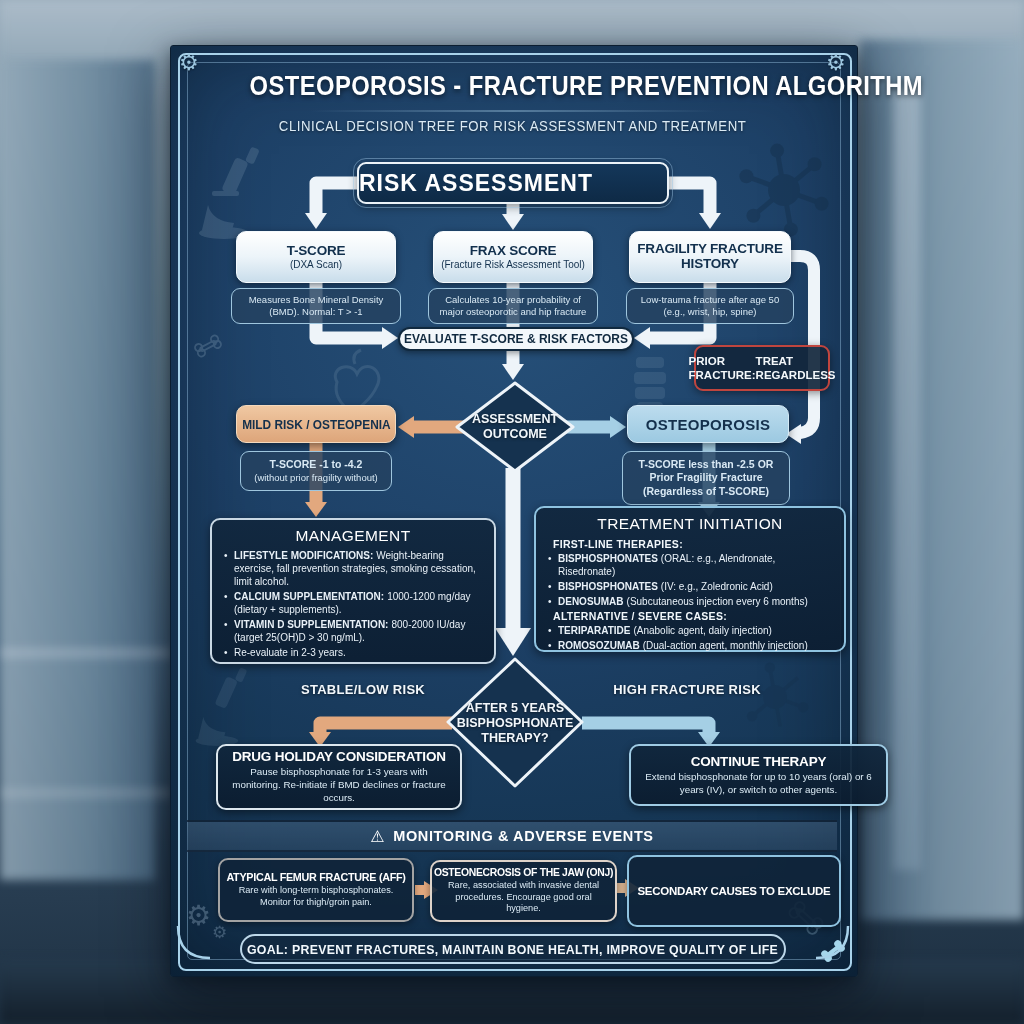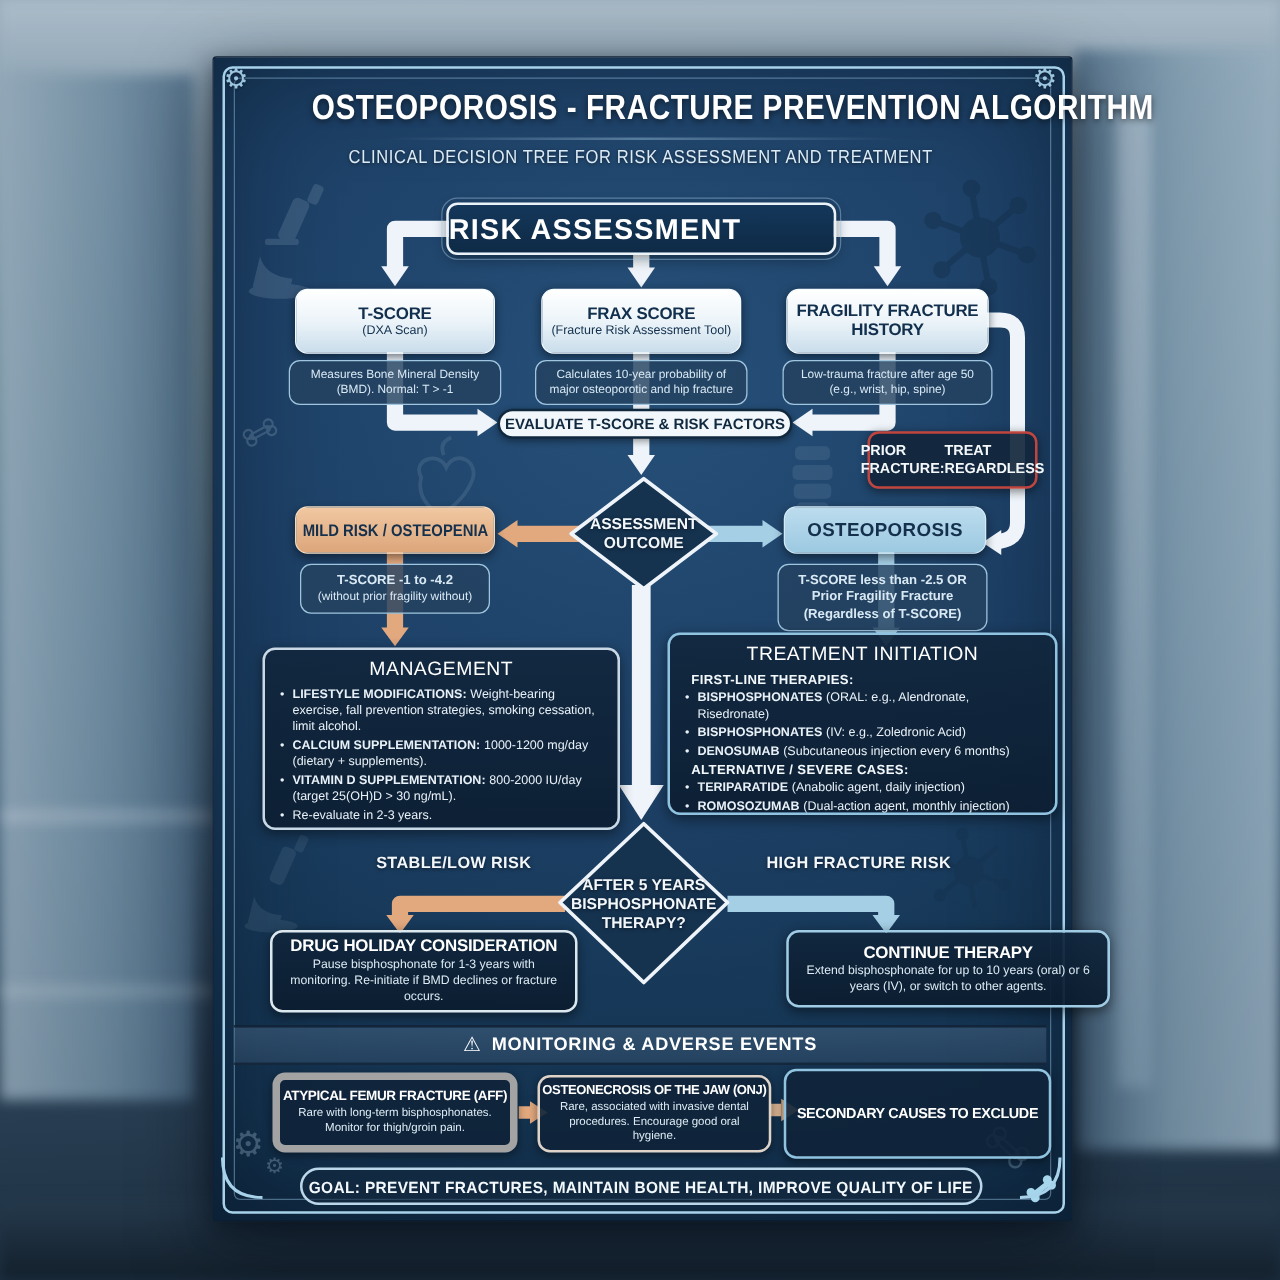--- a/index.html
+++ b/index.html
@@ -78,21 +78,21 @@
   .result-box .rd{font-size:9.8px;line-height:1.3;text-align:center;margin-top:2px}
   .drug-box{left:216px;top:744px;width:246px;height:66px;border:2px solid #dde7ee}
   .cont-box{left:629px;top:744px;width:259px;height:62px;border:2px solid #9fcbe4}
   .monitor-band{left:187px;top:820px;width:650px;height:32px;background:linear-gradient(180deg,rgba(78,108,138,.45),rgba(52,80,108,.5));
     border-top:2px solid rgba(8,22,38,.65);border-bottom:2px solid rgba(8,22,38,.65);display:flex;align-items:center;justify-content:center;
     font-size:14.5px;font-weight:700;letter-spacing:.6px;color:#fff;z-index:4;gap:8px}
   .warn-glyph{font-size:16px;font-weight:400}
   .adv-box{border-radius:10px;z-index:4;display:flex;flex-direction:column;align-items:center;justify-content:center;padding:4px 7px;color:#dcebf5;background:rgba(15,35,56,.9);box-shadow:0 2px 7px rgba(0,0,0,.4)}
   .adv-box .at{font-weight:700;font-size:10.8px;letter-spacing:-.3px;color:#fff;white-space:nowrap}
   .adv-box .ad{font-size:9.2px;line-height:1.28;text-align:center;margin-top:2px}
-  .aff-box{left:218px;top:858px;width:196px;height:64px;border:6px solid #a3a3a3}
+  .aff-box{left:218px;top:858px;width:196px;height:64px;border:2px solid #a3a3a3}
   .onj-box{left:430px;top:860px;width:187px;height:62px;border:2px solid #ded3c9}
   .sec-box{left:627px;top:855px;width:214px;height:72px;border:2px solid #8fc3e0}
   .goal-bar{left:240px;top:934px;width:546px;height:30px;border:2px solid #bcd7e9;border-radius:15px;background:rgba(19,40,62,.6);
     display:flex;align-items:center;justify-content:center;font-size:13px;font-weight:700;letter-spacing:.3px;color:#f2f8fc;z-index:5}
   svg.layer{position:absolute;left:0;top:0;z-index:3;pointer-events:none}
   svg.deco{z-index:2}
 </style>
 </head>
 <body>
 

